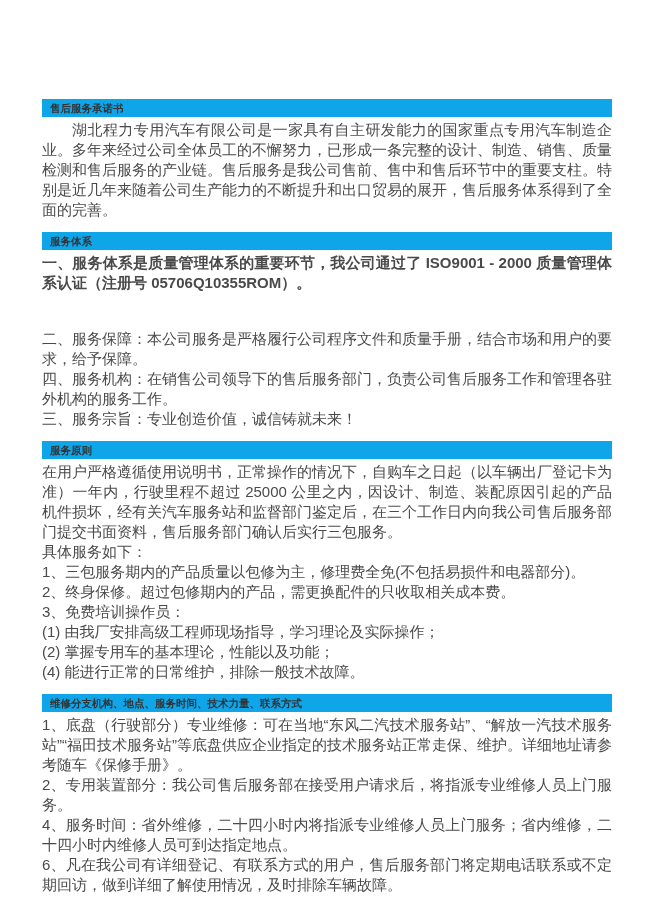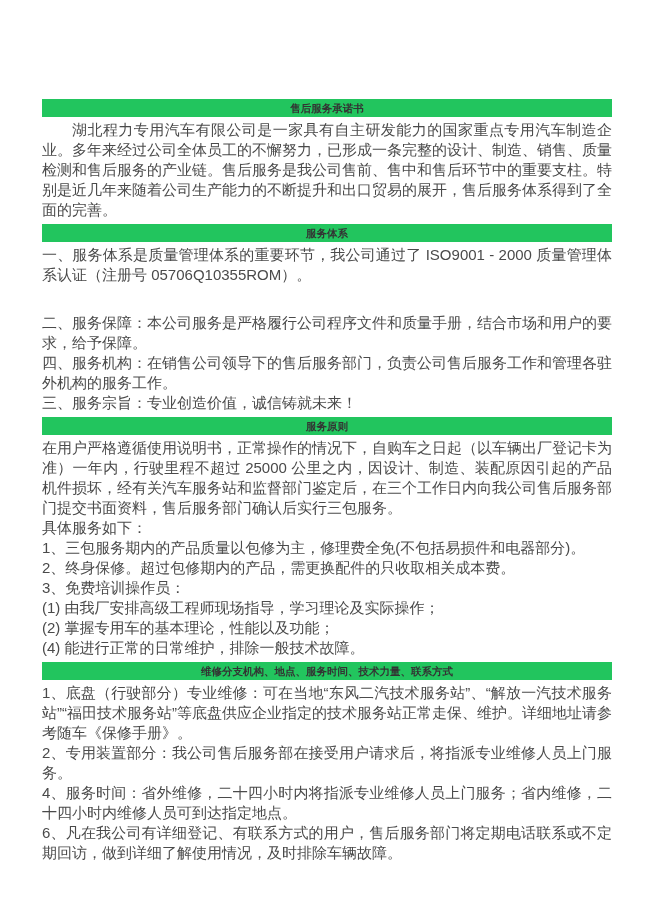--- a/index.html
+++ b/index.html
@@ -12,39 +12,38 @@
     width: 650px;
     height: 919px;
     box-sizing: border-box;
     background: #ffffff;
     padding: 99px 38px 0 42px;
     overflow: hidden;
     font-family: "Liberation Sans", "DejaVu Sans", sans-serif;
   }
   .section { margin: 0; }
   .section-bar {
-    background: #22c55e;
+    background: #0ea5e9;
     color: #333333;
     font-weight: 700;
     font-size: 10.5px;
     line-height: 12px;
     padding: 3px 8px;
     margin: 0 0 3px 0;
-    text-align: center;
   }
-  .section + .section .section-bar { margin-top: 4px; }
+  .section + .section .section-bar { margin-top: 12px; }
   .line {
     margin: 0;
     font-size: 15px;
     line-height: 20px;
     color: #4a4a4a;
     text-align: justify;
   }
   .indent { text-indent: 2em; }
-  .gap-below { margin-bottom: 28px; }
+  .gap-below { margin-bottom: 36px; font-weight: bold; }
 </style>
 </head>
 <body>
 
 <div class="page">
 
   <div class="section">
     <div class="section-bar">售后服务承诺书</div>
     <p class="line indent">湖北程力专用汽车有限公司是一家具有自主研发能力的国家重点专用汽车制造企业。多年来经过公司全体员工的不懈努力，已形成一条完整的设计、制造、销售、质量检测和售后服务的产业链。售后服务是我公司售前、售中和售后环节中的重要支柱。特别是近几年来随着公司生产能力的不断提升和出口贸易的展开，售后服务体系得到了全面的完善。</p>
   </div>

